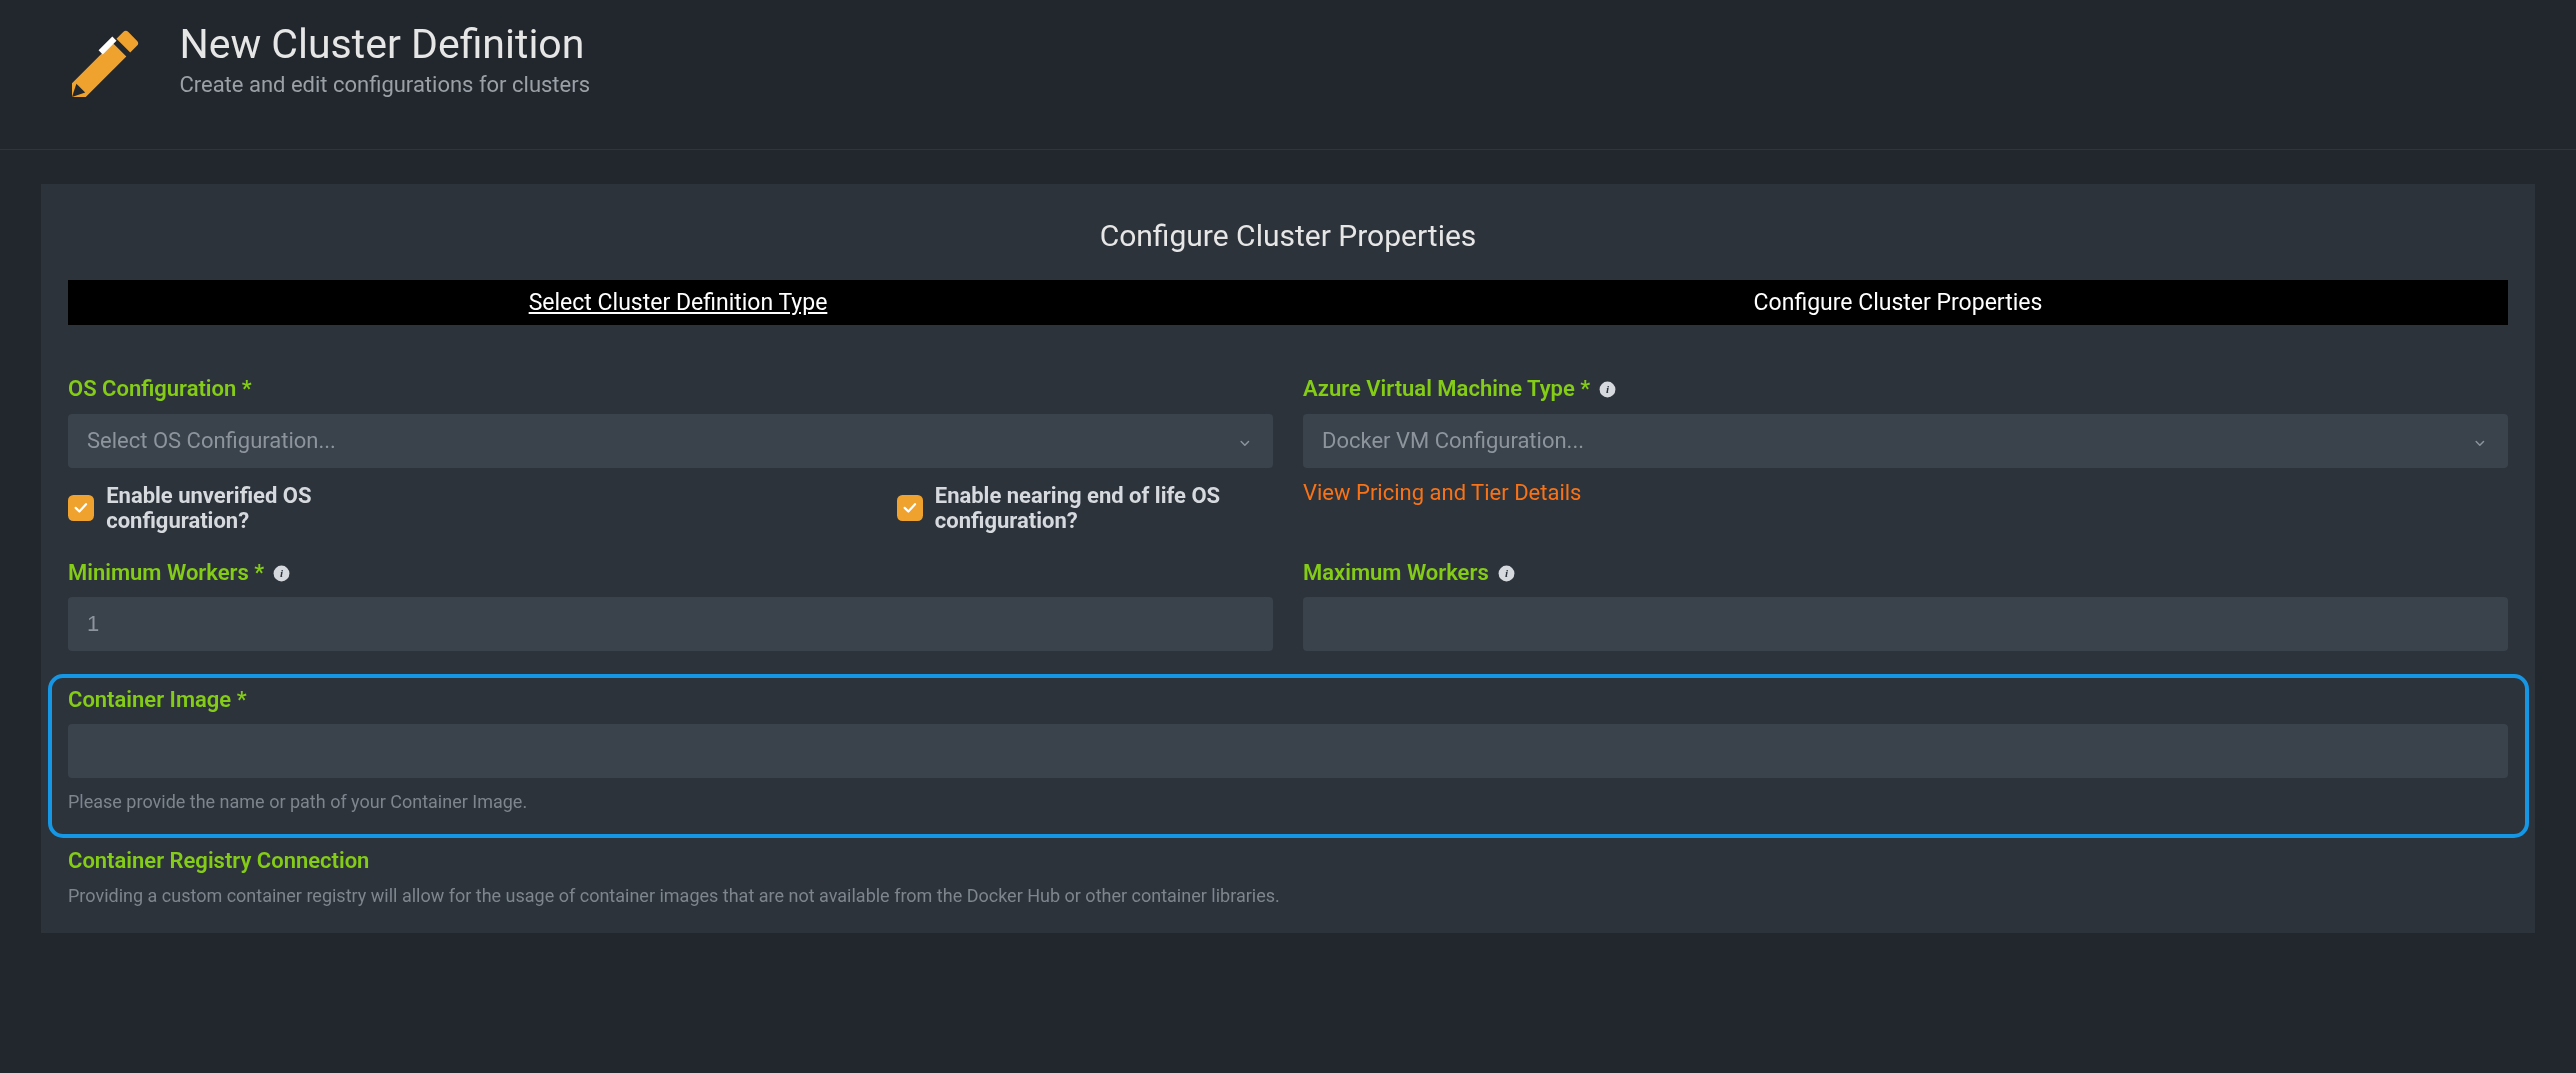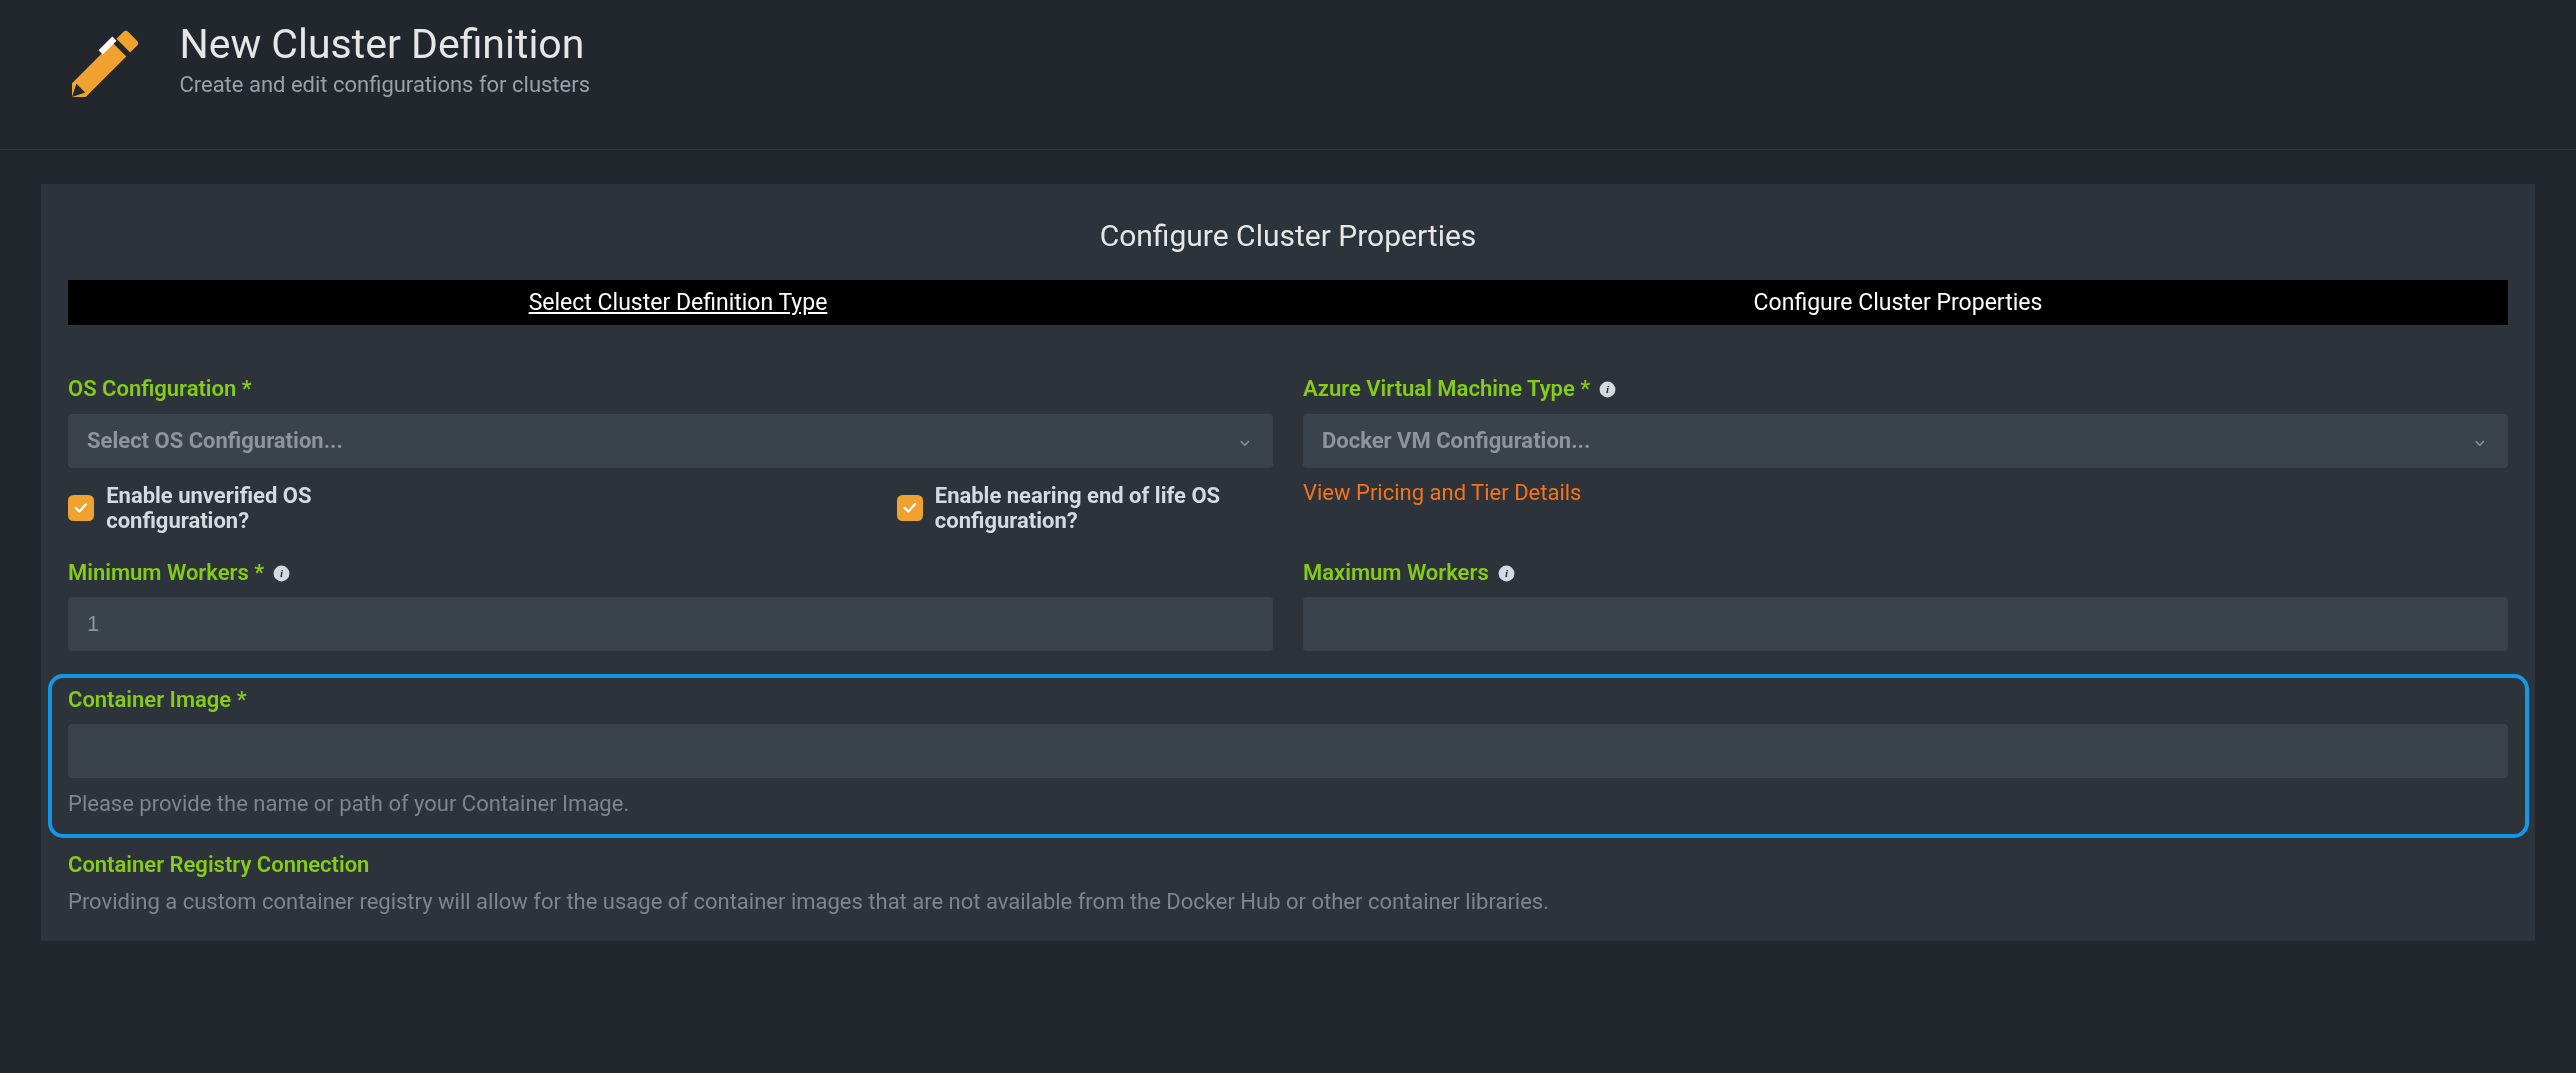--- a/index.html
+++ b/index.html
@@ -100,21 +100,21 @@
     background: #3a424c;
     border: none;
     border-radius: 4.1px;
     color: #b8bec6;
     font-size: 22px;
     padding: 0 19px;
     display: flex;
     align-items: center;
     position: relative;
   }
-  .select .placeholder { color: #8d949c; font-weight: bold; }
+  .select .placeholder { color: #8d949c; }
   .select .chevron {
     position: absolute;
     right: 19px;
     top: 50%;
     transform: translateY(-50%);
     width: 17.7px;
     height: 17.7px;
   }
   .text-input input {
     width: 100%;
@@ -154,21 +154,21 @@
     color: #d6dadf;
   }
   .link {
     color: #f97316;
     font-size: 22px;
     margin-top: 12.2px;
     display: inline-block;
     cursor: pointer;
   }
   .help-text {
-    font-size: 22px;
+    font-size: 18px;
     color: #7e858d;
     margin-top: 12.2px;
   }
   .highlight-box {
     position: absolute;
     border: 4.1px solid #1597e5;
     border-radius: 15px;
     pointer-events: none;
   }
 </style>

